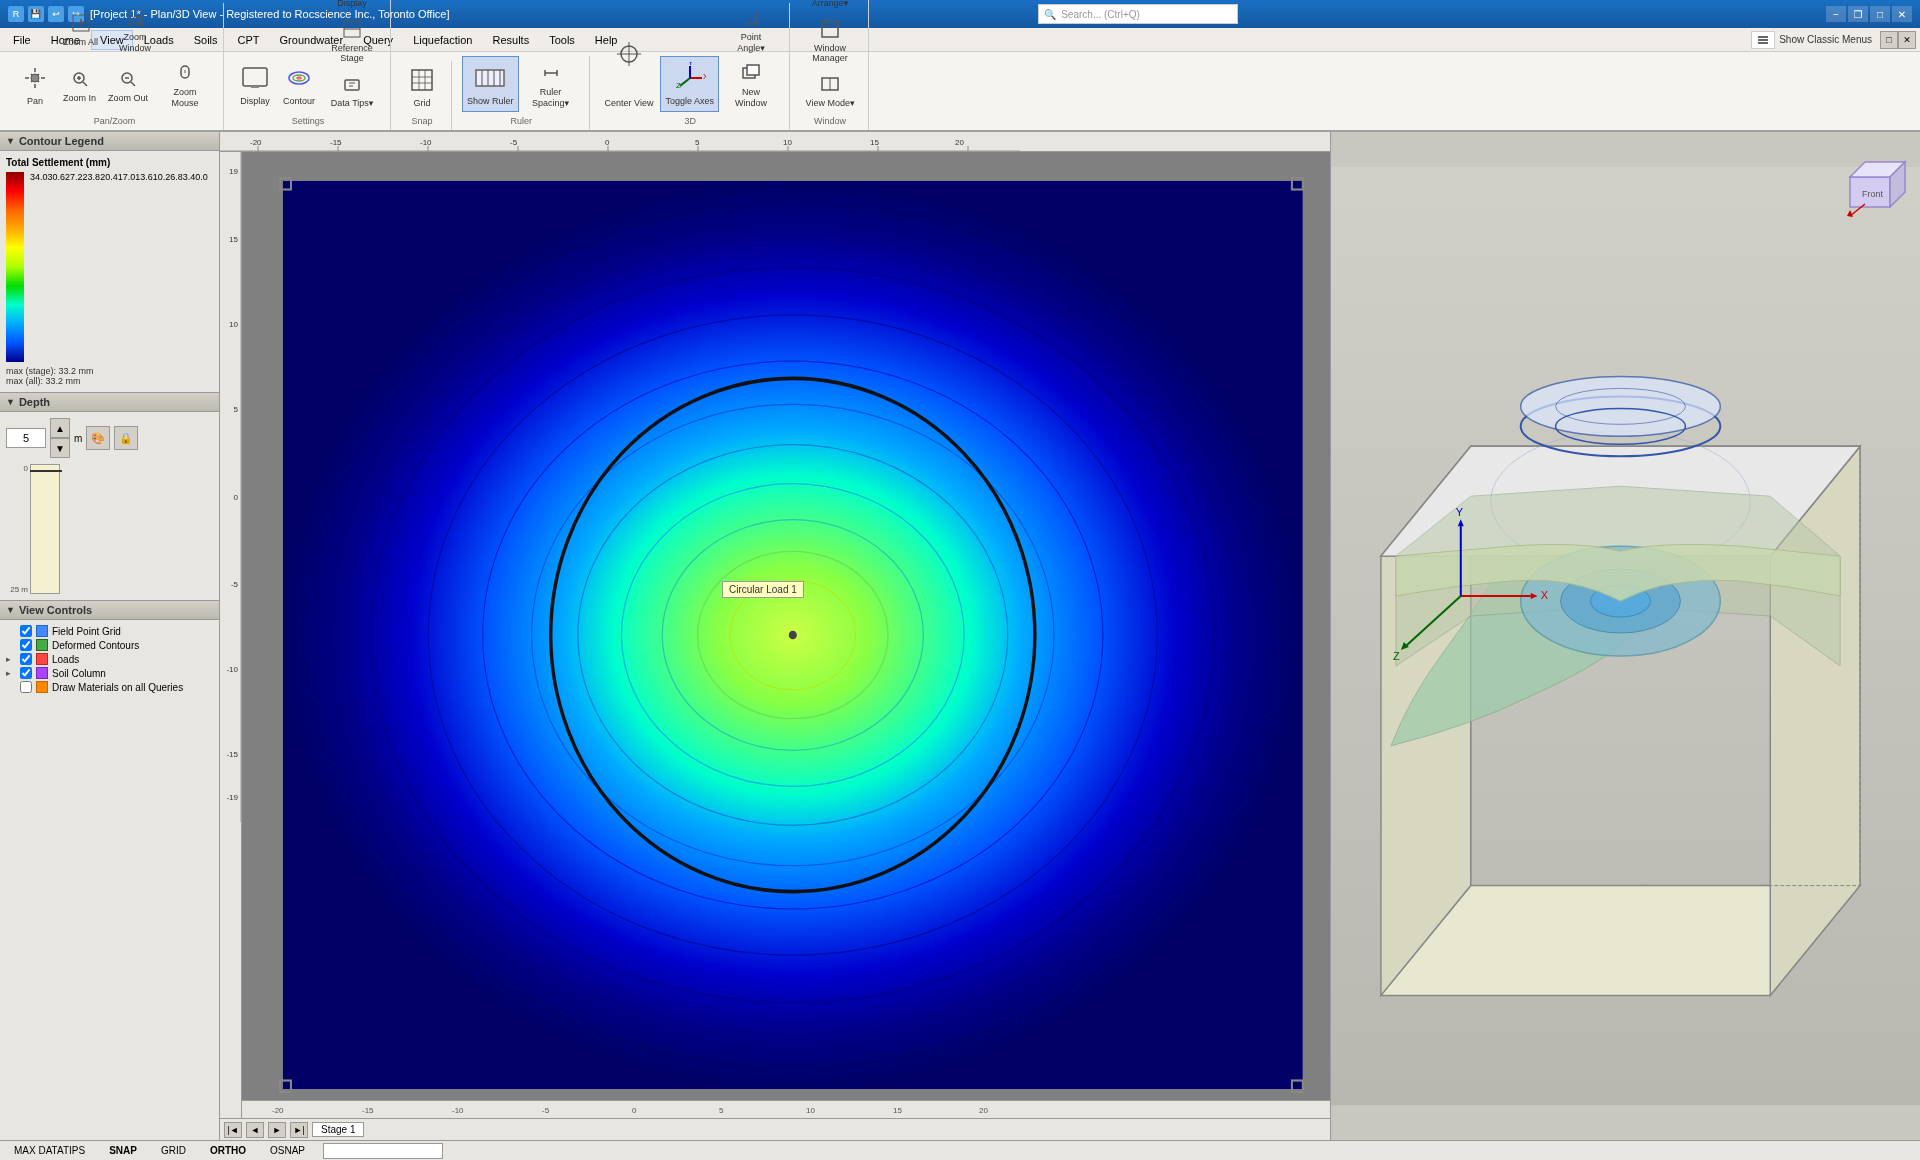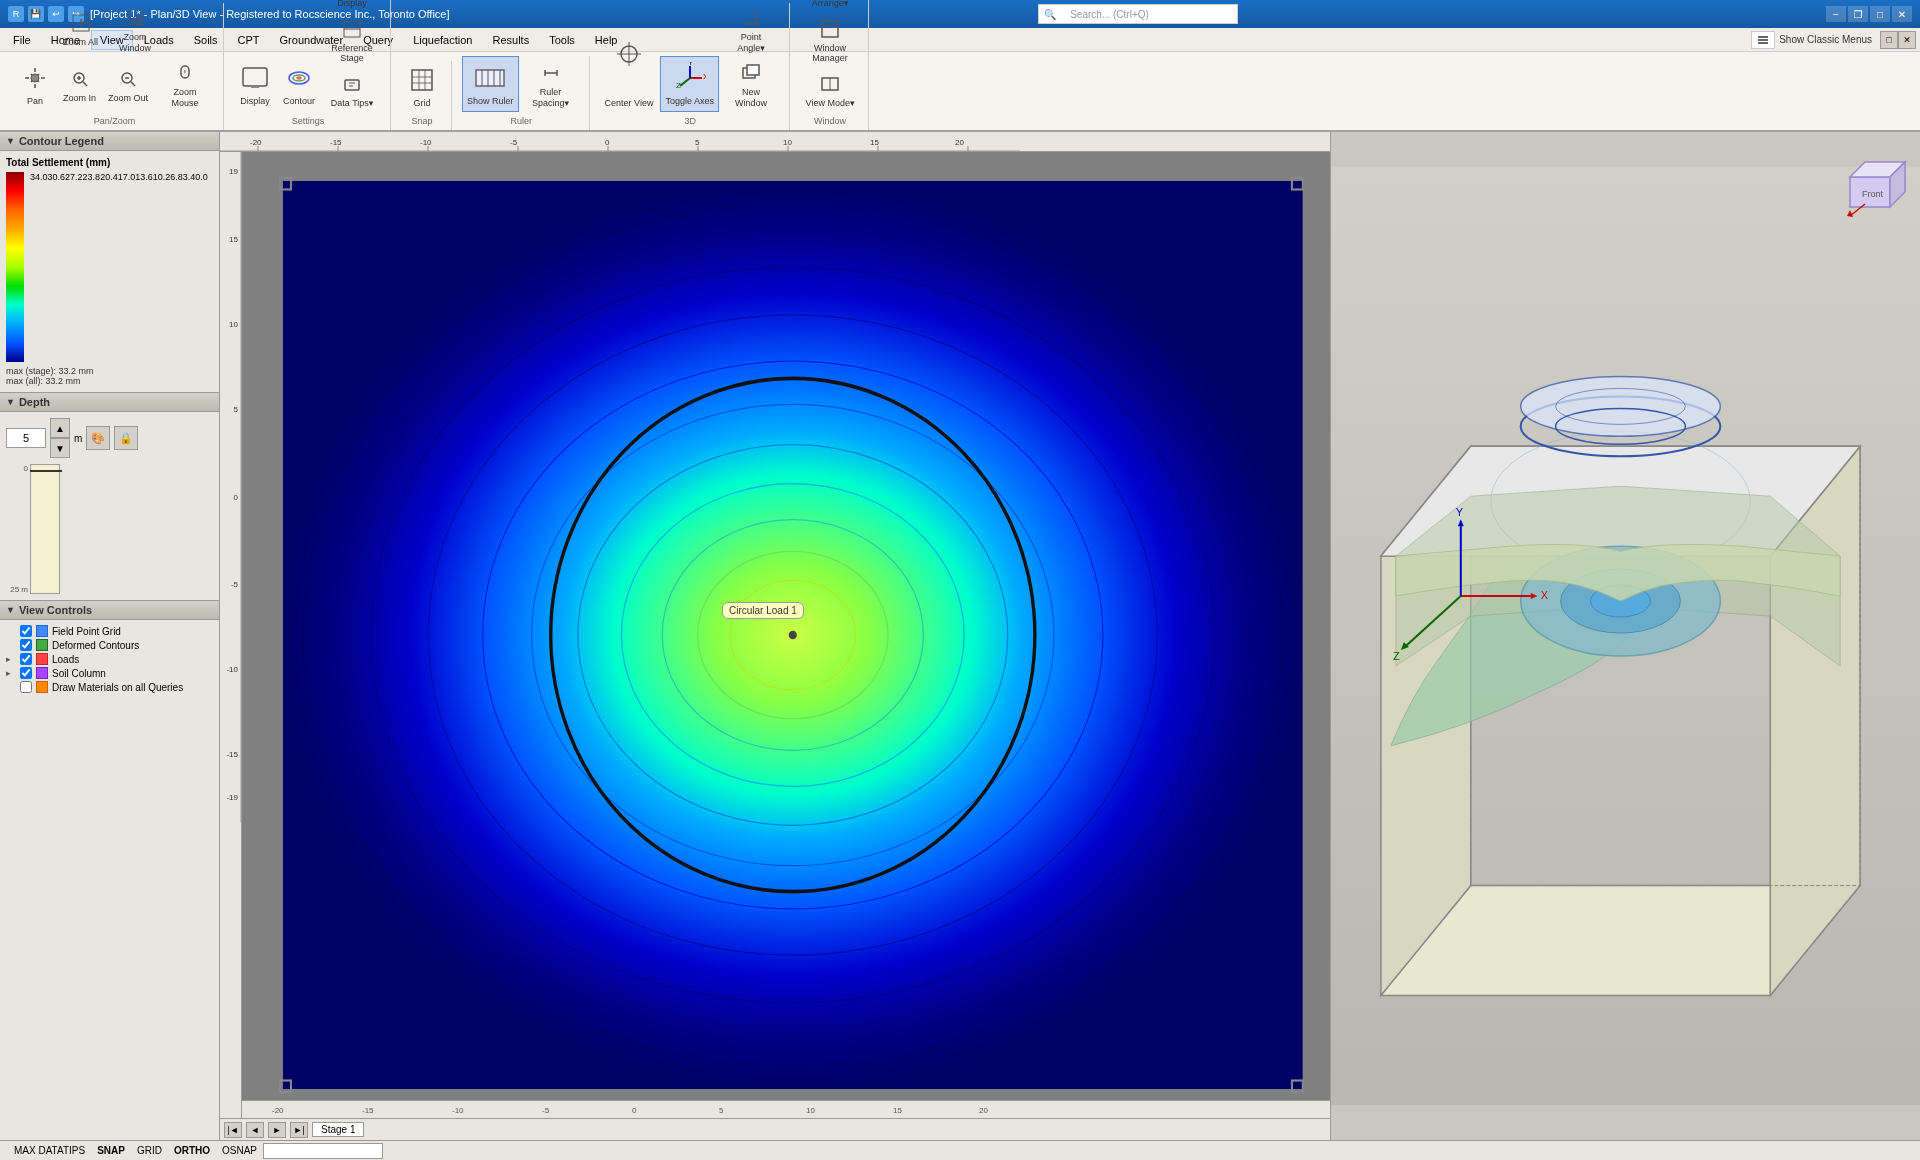--- a/index.html
+++ b/index.html
@@ -137,21 +137,21 @@
       position: relative; display: flex; align-items: center; justify-content: center;
     }
     #view3d { width: 100%; height: 100%; }
 
     
     #status-bar {
       width: 100%; height: 20px; background: #e8e6e0; border-top: 1px solid #999;
       display: flex; align-items: center; padding: 0 8px; gap: 16px; font-size: 10px;
     }
     #status-text { flex: 1; }
-    #status-right { display: flex; gap: 0; align-items: center; }
+    #status-right { display: flex; gap: 12px; align-items: center; }
     .status-btn { font-size: 10px; color: #000; padding: 1px 6px; cursor: pointer; }
     .status-btn.active { font-weight: bold; }
     #status-input { width: 120px; height: 16px; border: 1px solid #999; background: white; font-size: 9px; }
 
     
     .ruler-text-v { font-size: 8px; fill: #333; }
     .ruler-text-h { font-size: 8px; fill: #333; }
 
     
     #view-cube {
@@ -178,21 +178,21 @@
     <div id="title-bar-icons">
       <div class="title-icon">R</div>
       <div class="title-icon">💾</div>
       <div class="title-icon">↩</div>
       <div class="title-icon">↪</div>
     </div>
     <span id="title-text">[Project 1* - Plan/3D View - Registered to Rocscience Inc., Toronto Office]</span>
   </div>
   <div id="search-box">
     <span>🔍</span>
-    <span style="margin-left:13px;font-size:10px;color:#999;">Search... (Ctrl+Q)</span>
+    <span style="margin-left:4px;font-size:10px;color:#999;">Search... (Ctrl+Q)</span>
   </div>
   <div id="title-bar-right">
     <button class="win-btn">−</button>
     <button class="win-btn">❐</button>
     <button class="win-btn">□</button>
     <button class="win-btn close-btn">✕</button>
   </div>
 </div>
 
 <div id="menu-bar">
@@ -693,21 +693,21 @@
             <text x="210" y="12" fill="#555" font-size="8">-10</text>
             <text x="300" y="12" fill="#555" font-size="8">-5</text>
             <text x="390" y="12" fill="#555" font-size="8">0</text>
             <text x="477" y="12" fill="#555" font-size="8">5</text>
             <text x="564" y="12" fill="#555" font-size="8">10</text>
             <text x="651" y="12" fill="#555" font-size="8">15</text>
             <text x="737" y="12" fill="#555" font-size="8">20</text>
           </svg>
         </div>
 
-        <div class="tooltip-box" style="left:480px;top:450px;border-radius:6px;">Circular Load 1</div>
+        <div class="tooltip-box" style="left:480px;top:429px;">Circular Load 1</div>
       </div>
     </div>
 
     <div id="canvas-nav-bar">
       <button class="nav-btn">|◄</button>
       <button class="nav-btn">◄</button>
       <button class="nav-btn">►</button>
       <button class="nav-btn">►|</button>
       <span id="stage-tab">Stage 1</span>
     </div>

